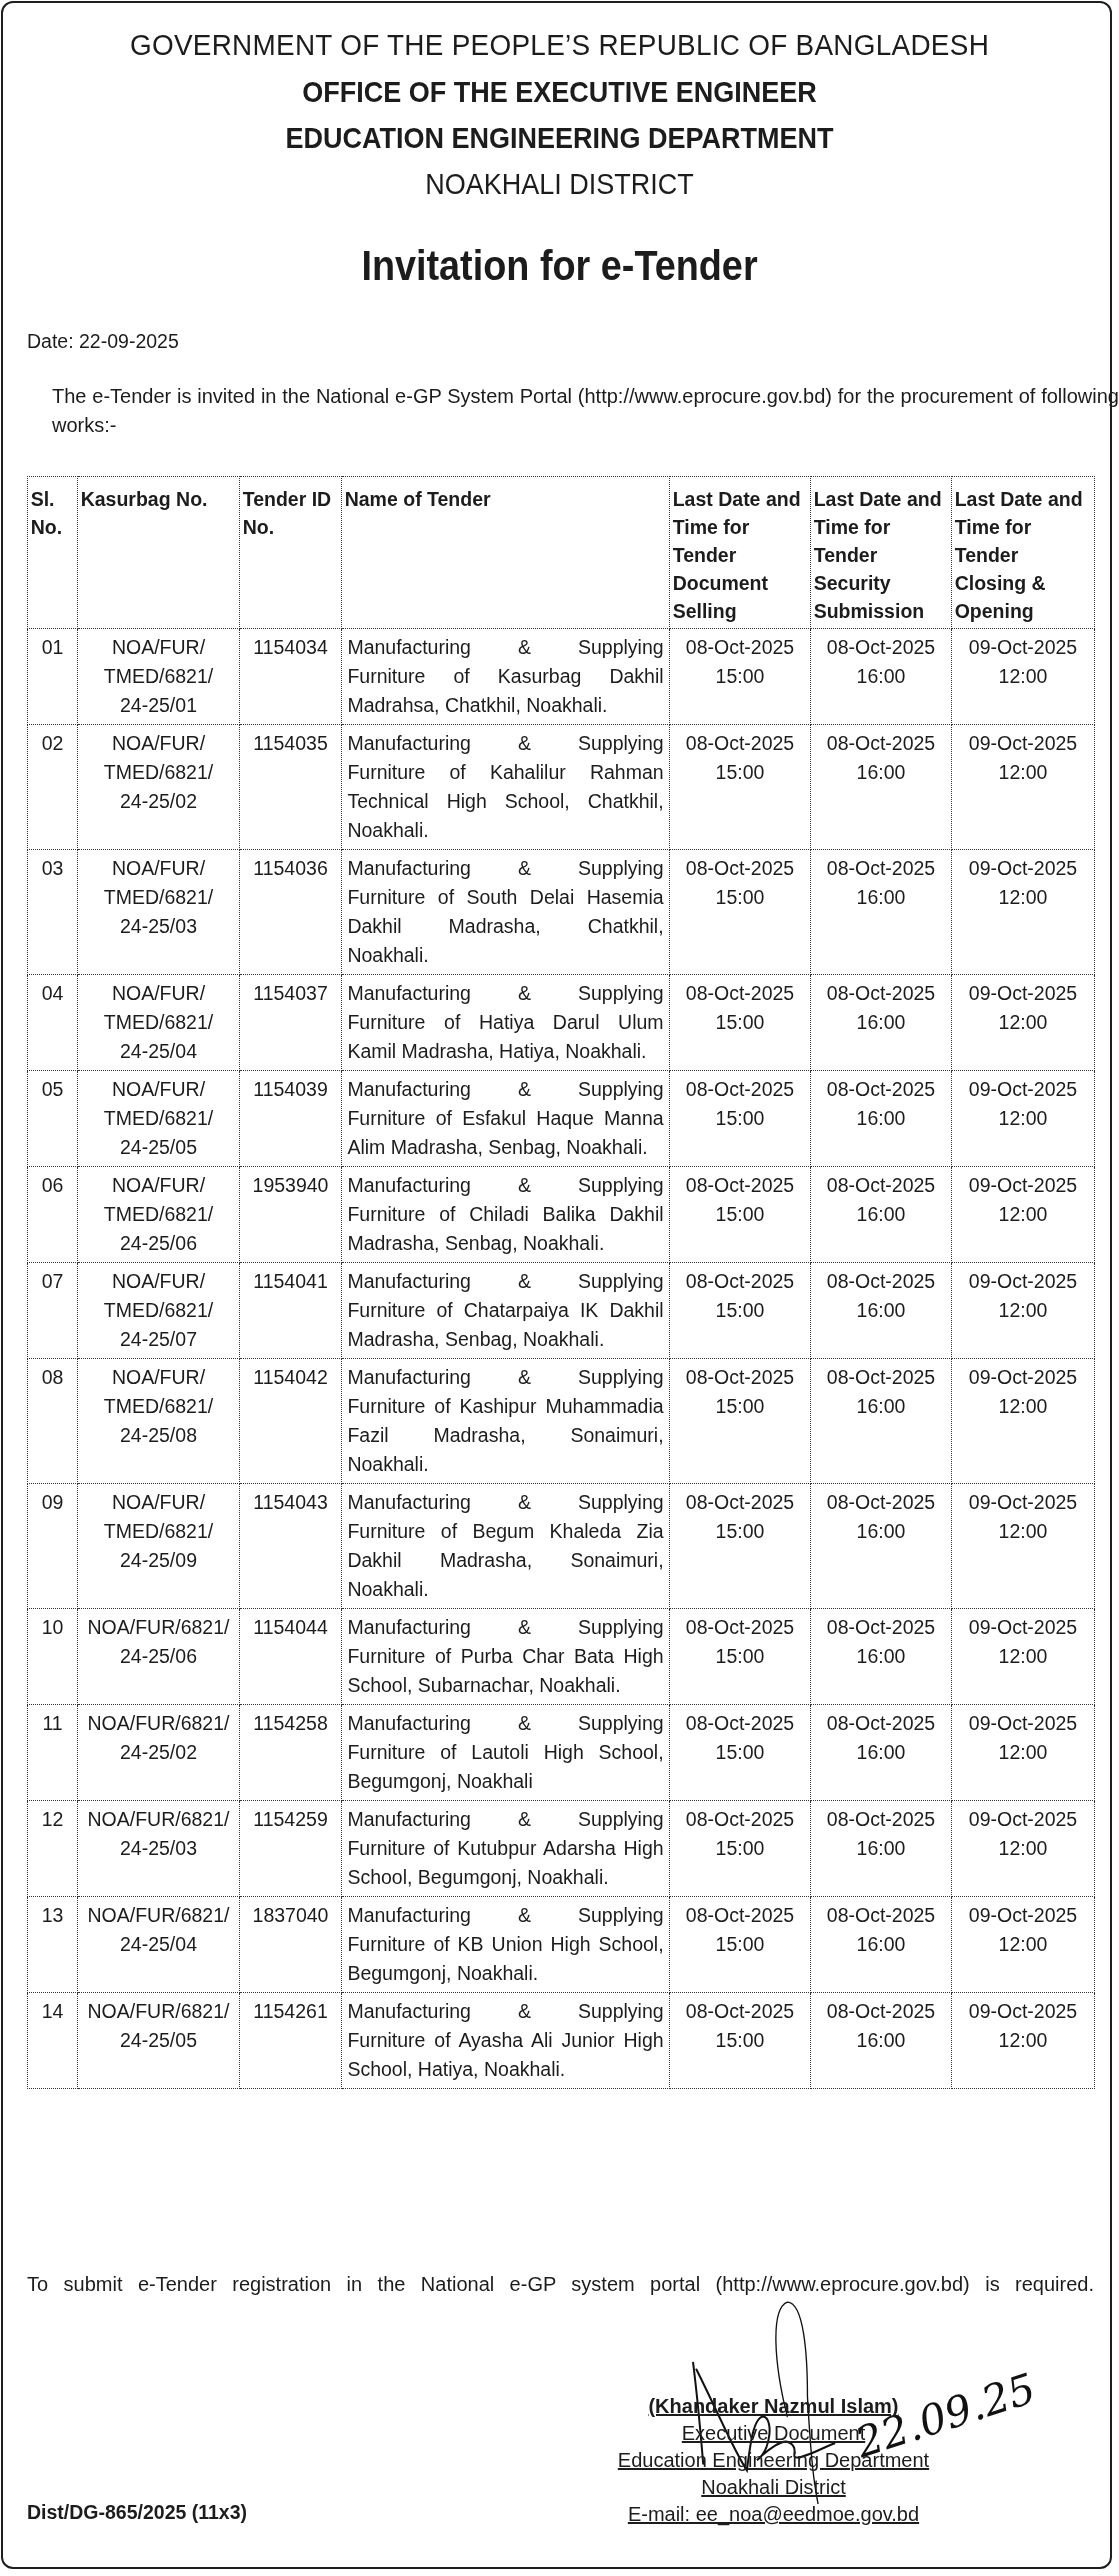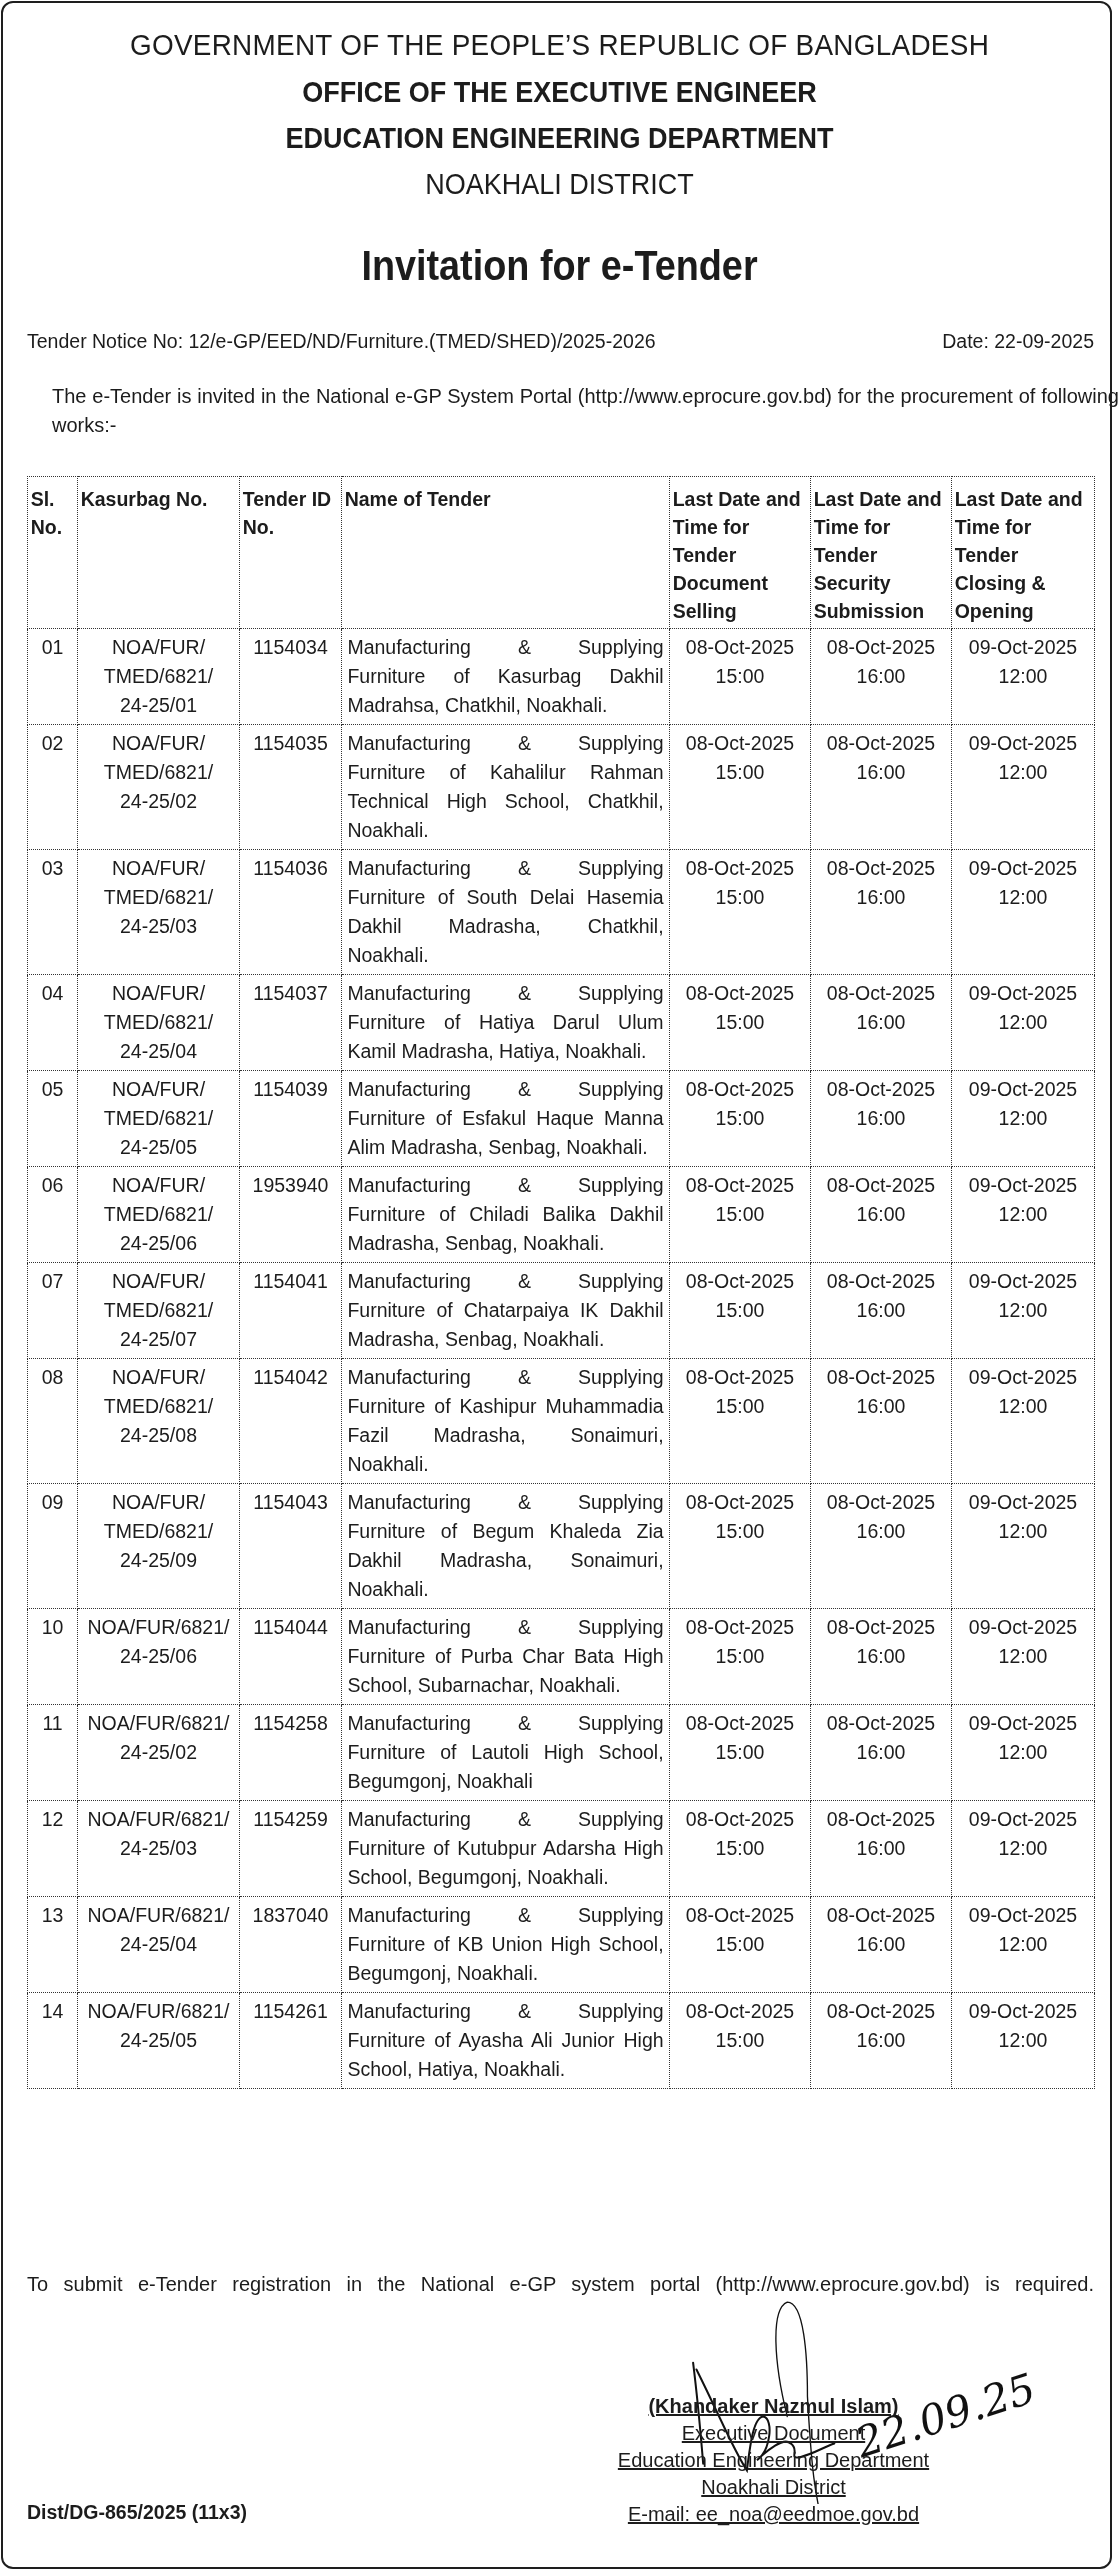--- a/index.html
+++ b/index.html
@@ -39,21 +39,20 @@
 
 <div class="frame"></div>
 
 <div class="header gov">GOVERNMENT OF THE PEOPLE’S REPUBLIC OF BANGLADESH</div>
 <div class="header office">OFFICE OF THE EXECUTIVE ENGINEER</div>
 <div class="header dept">EDUCATION ENGINEERING DEPARTMENT</div>
 <div class="header district">NOAKHALI DISTRICT</div>
 <div class="header title">Invitation for e-Tender</div>
 
 <div class="notice-line">
-  <span>Tender Notice No: 12/e-GP/EED/ND/Furniture.(TMED/SHED)/2025-2026</span>
   <span>Date: 22-09-2025</span>
 </div>
 
 <div class="intro">The e-Tender is invited in the National e-GP System Portal (http://www.eprocure.gov.bd) for the procurement of following works:-</div>
 
 <table class="tender">
   <colgroup>
     <col style="width:50px">
     <col style="width:162px">
     <col style="width:102px">

